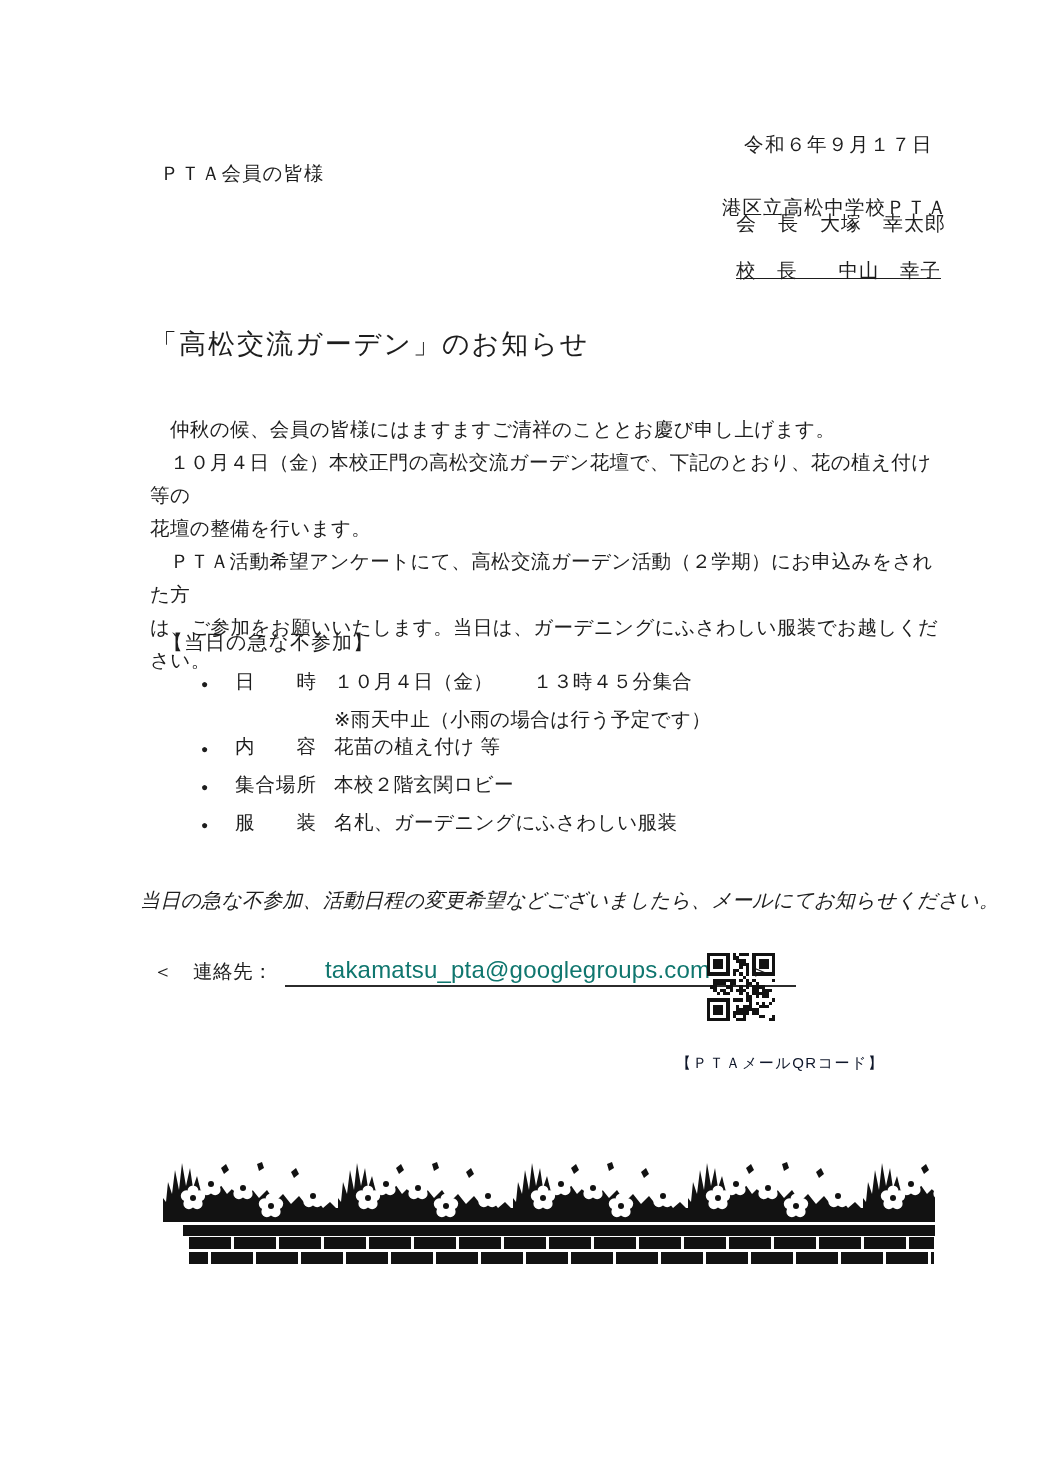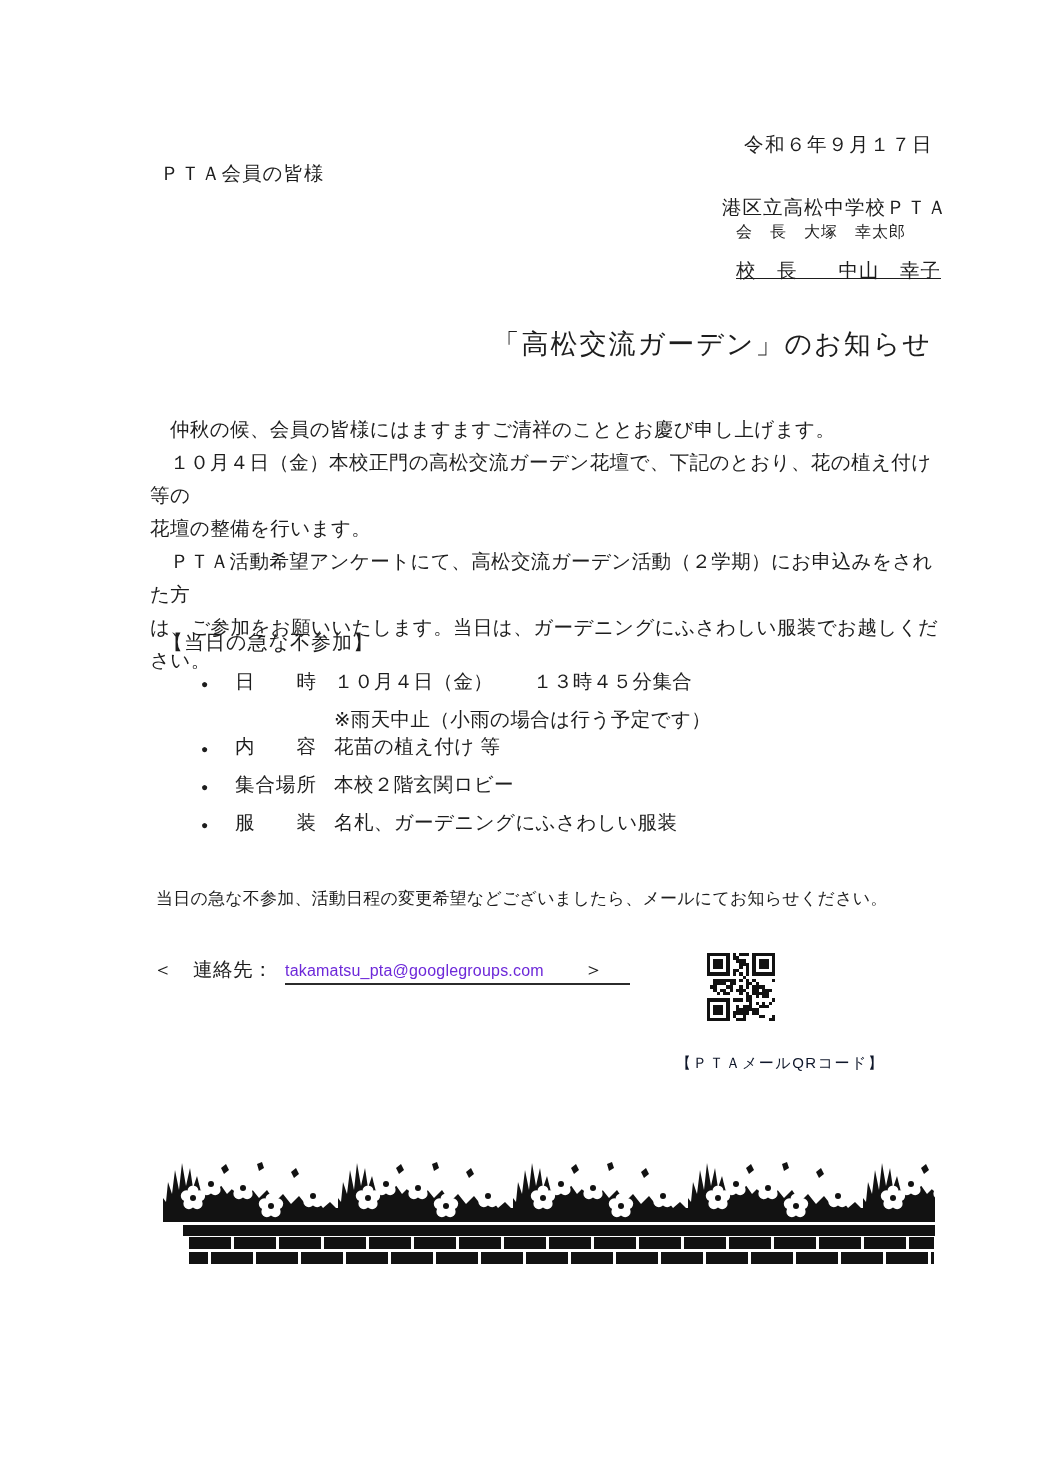--- a/index.html
+++ b/index.html
@@ -4,37 +4,37 @@
 <style>
   html,body{margin:0;padding:0;background:#ffffff;}
   .page{
     position:relative;width:1042px;height:1471px;background:#ffffff;
     font-family:"Liberation Sans","DejaVu Sans",sans-serif;color:#1d1d1d;overflow:hidden;
   }
   .abs{position:absolute;}
   .date-line{top:131px;left:150px;width:783px;text-align:right;font-size:19.5px;letter-spacing:1.5px;}
   .recipient-line{top:160px;left:160px;font-size:19.5px;letter-spacing:1px;}
   .sender-org{top:194px;left:714px;font-size:19.5px;letter-spacing:1px;margin-left:8px;}
-  .sender-line1{top:222px;left:736px;font-size:16px;letter-spacing:1px;}
+  .sender-line1{top:210px;left:736px;font-size:20px;letter-spacing:1px;}
   .sender-line2{top:257px;left:736px;font-size:19.5px;letter-spacing:1px;text-decoration:underline;}
-  .doc-title{top:326px;left:150px;width:782px;margin:0;text-align:right;
+  .doc-title{top:326px;left:150px;width:782px;margin:0;text-align:left;
     font-size:27px;font-weight:500;letter-spacing:2px;}
   .body-block{top:413px;left:150px;width:800px;font-size:19.5px;line-height:33px;letter-spacing:0.4px;}
   .section-heading{top:629px;left:163px;font-size:20px;letter-spacing:1px;}
   .detail-list{top:670px;left:150px;width:780px;font-size:19.5px;}
   .d-row{display:flex;margin-bottom:13px;line-height:22px;}
   .d-bullet{width:34px;margin-left:51px;font-size:12px;padding-top:3px;color:#1d1d1d;}
   .d-label{width:99px;letter-spacing:1px;flex:none;}
   .d-value{flex:1;letter-spacing:0.4px;}
   .d-note{margin-left:184px;margin-bottom:5px;line-height:22px;letter-spacing:0.4px;}
-  .closing-line{top:887px;left:156px;font-size:17px;letter-spacing:0.2px;}
+  .closing-line{top:887px;left:140px;font-size:20px;letter-spacing:0.2px;font-style:italic;}
   .contact-line{top:956px;left:153px;font-size:19.5px;letter-spacing:0.5px;}
   .contact-prefix{margin-right:12px;}
   .ul-group{border-bottom:2px solid #2b2b2b;padding-bottom:3px;}
-  .email-link{font-size:16px;letter-spacing:0.2px;color:#6d28d9;text-decoration:none;}
+  .email-link{font-size:24px;letter-spacing:0.2px;color:#0f766e;text-decoration:none;margin-left:40px;}
   .sp-a{display:inline-block;width:40px;}
   .sp-b{display:inline-block;width:26px;}
   .qr-svg{top:953px;left:707px;}
   .qr-caption{top:1054px;left:676px;font-size:15px;letter-spacing:1.5px;color:#0f172a;}
   .flower-border{top:1162px;left:163px;}
 </style>
 </head>
 <body>
 
 <div class="page">

